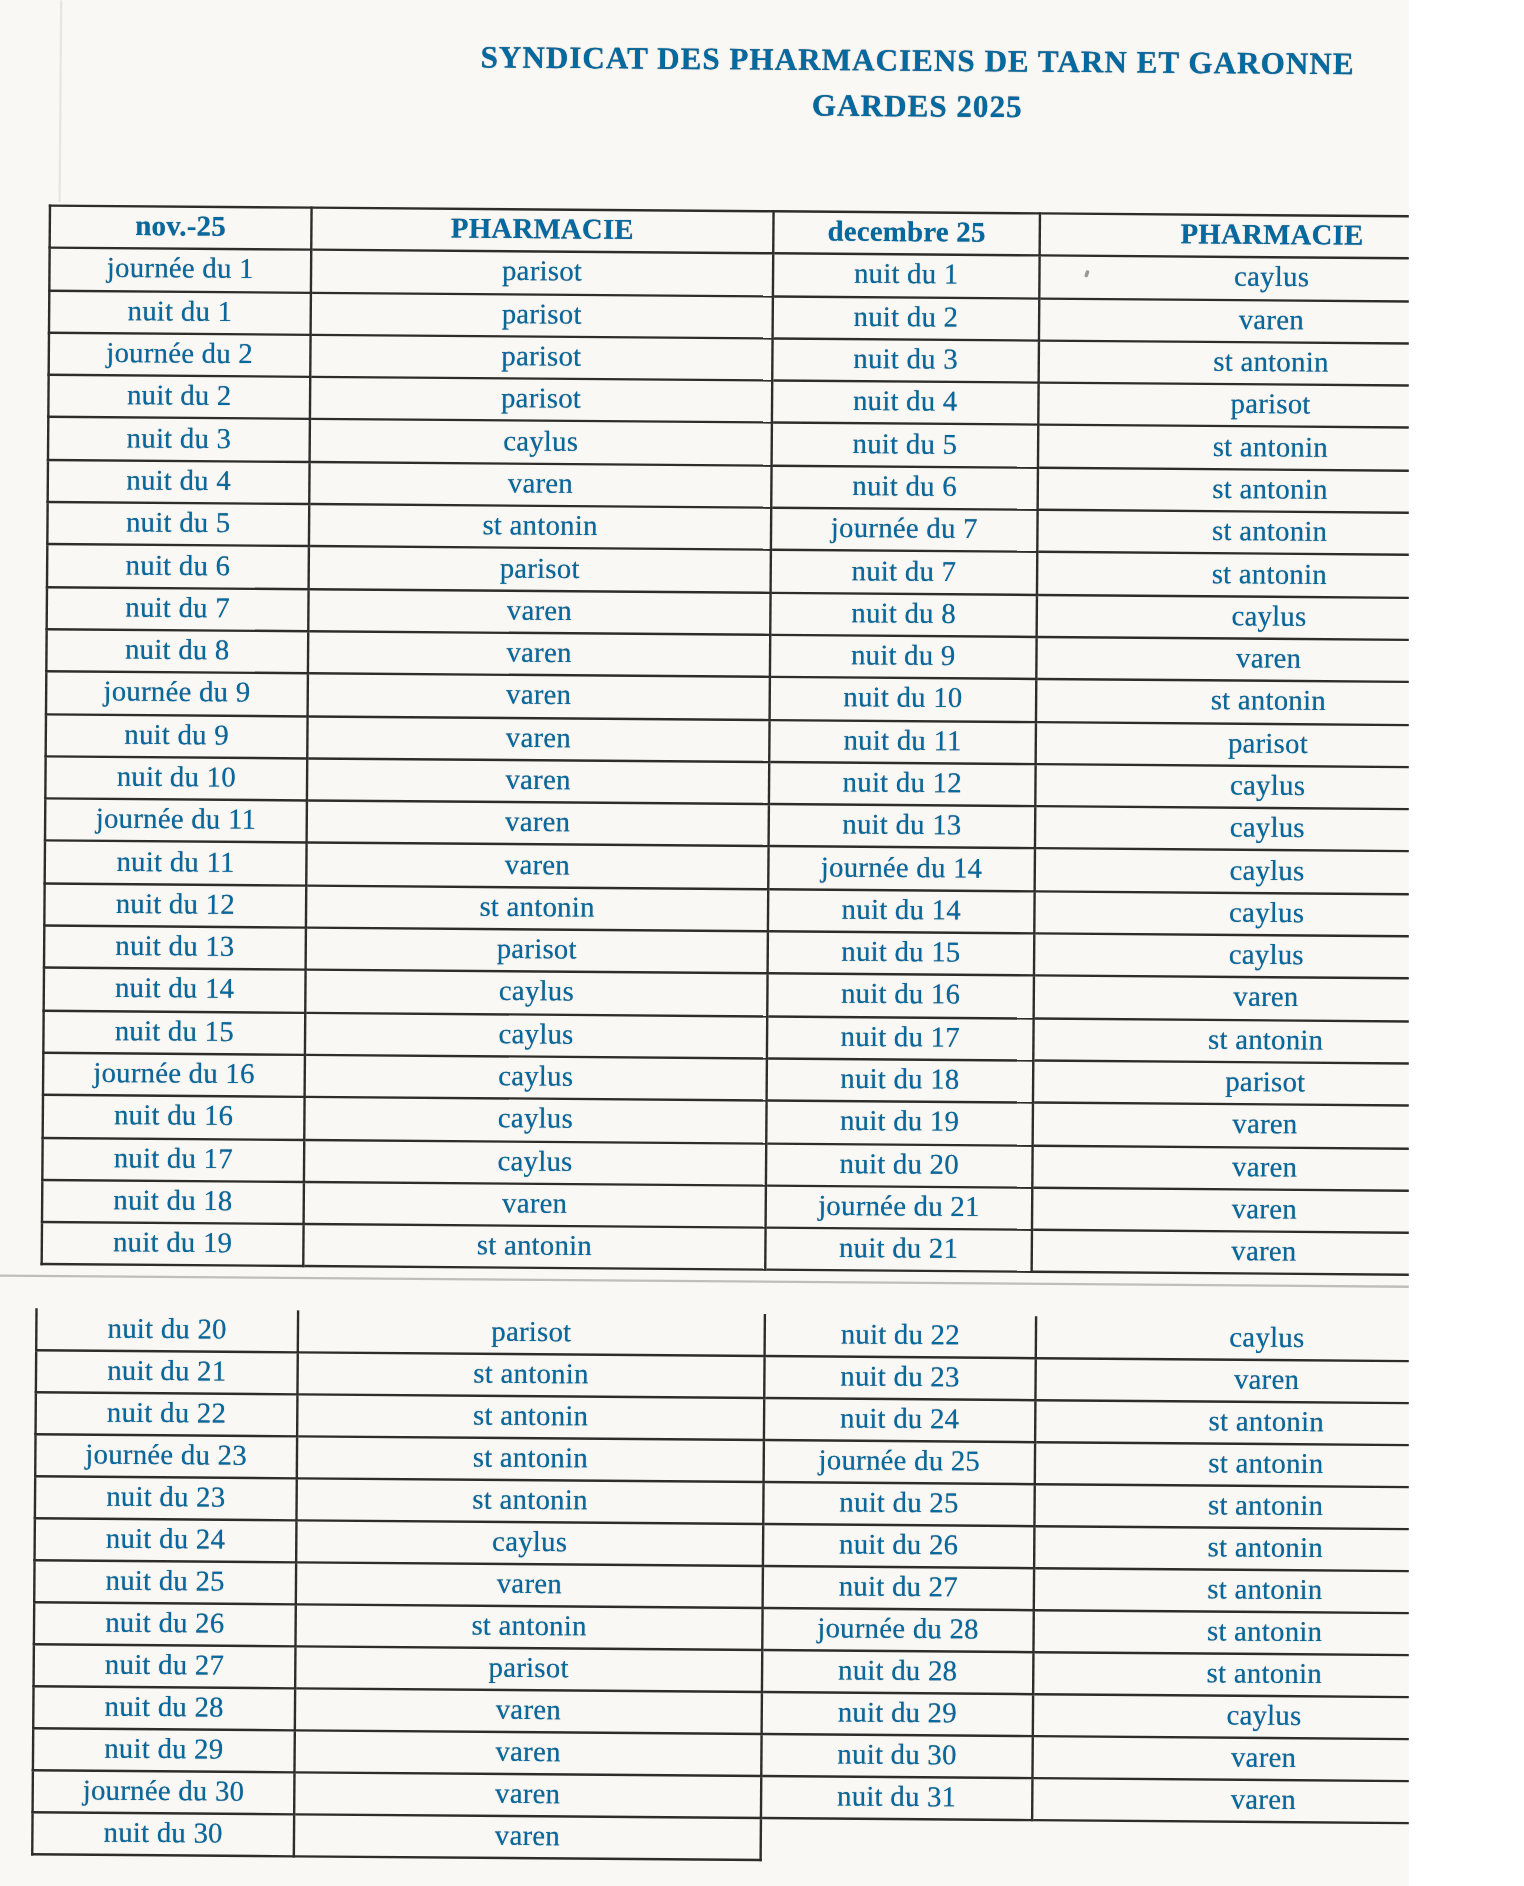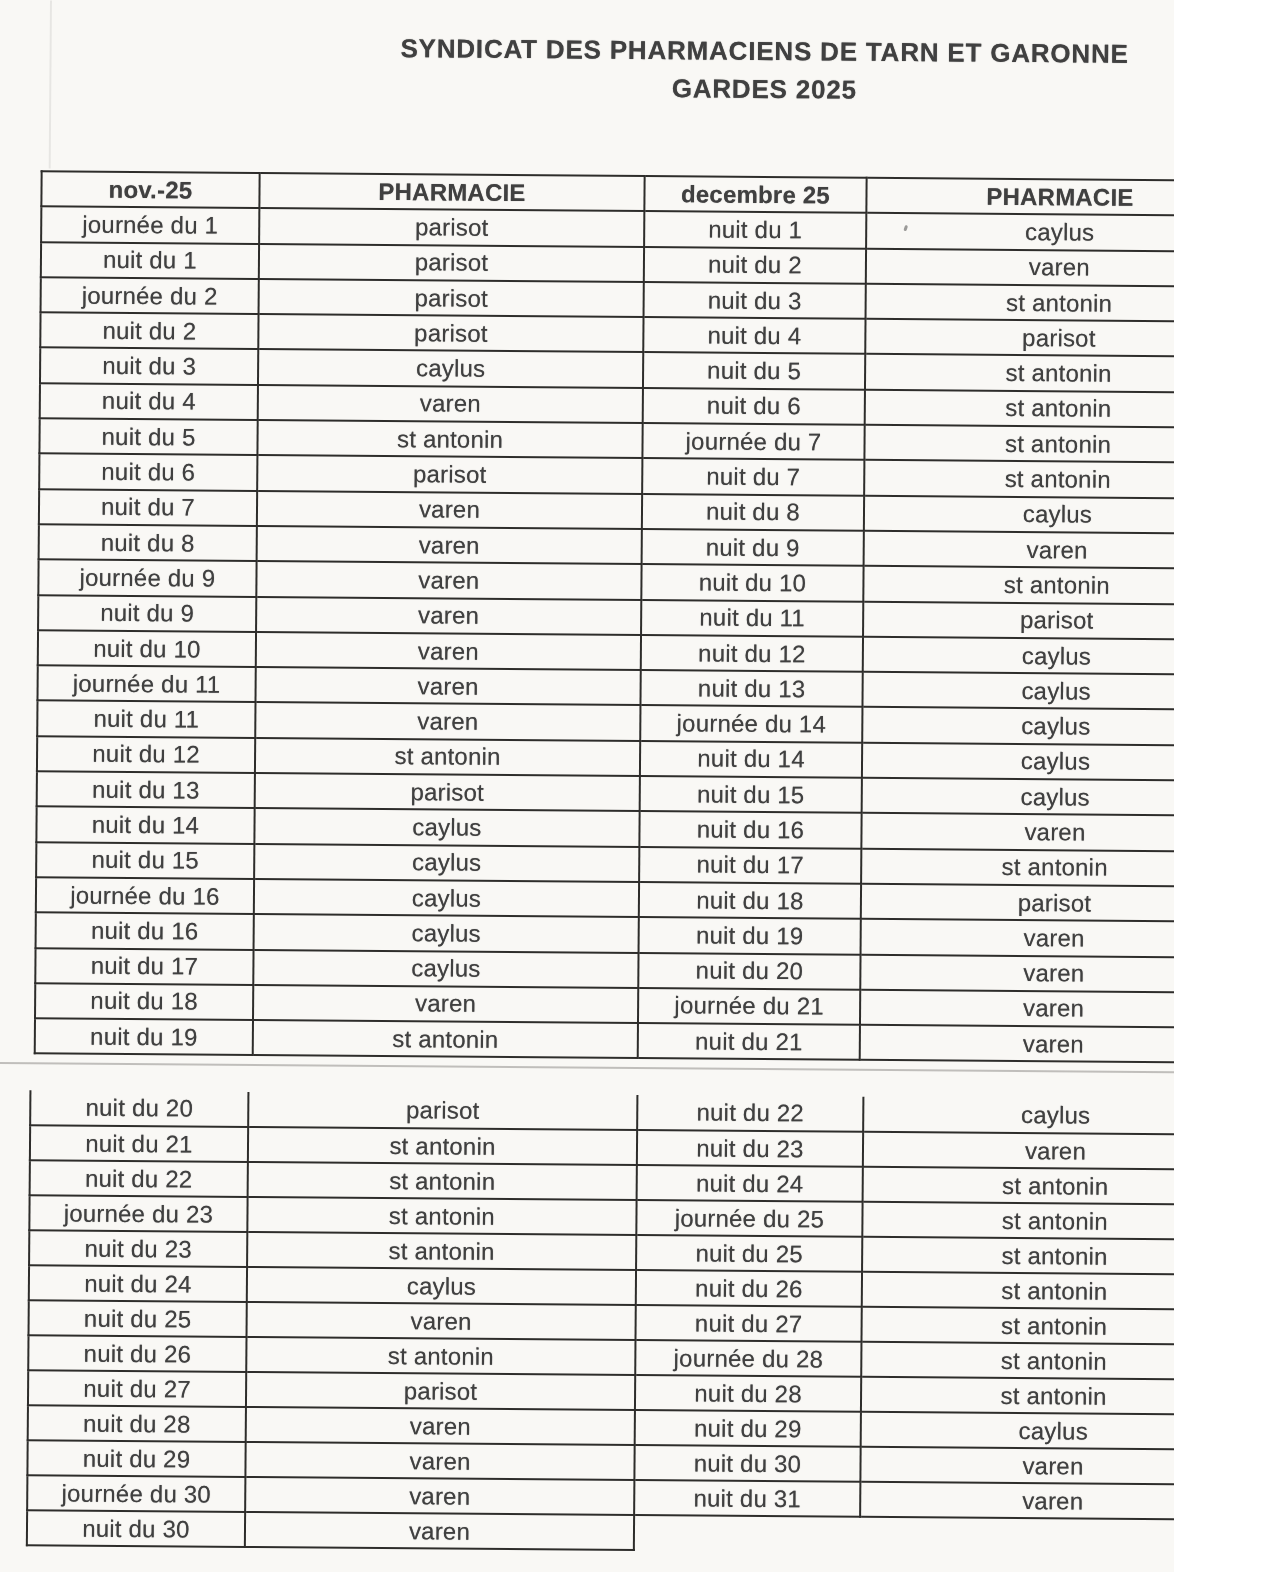--- a/index.html
+++ b/index.html
@@ -1,22 +1,22 @@
 <!DOCTYPE html>
 <html><head>
 <meta charset="utf-8">
 <style>
   html,body { margin:0; padding:0; }
   .page {
     position:relative;
     width:1174px; height:1572px;
     background:#f9f8f5;
     overflow:hidden;
-    font-family:Liberation Sans, sans-serif;
-    color:#404040;
+    font-family:Liberation Serif, serif;
+    color:#0369a1;
   }
   
   .sheet {
     position:absolute; left:0; top:0; width:1270px; height:1572px;
     transform:rotate(0.45deg);
     transform-origin:0 0;
   }
   .title {
     position:absolute; left:130px; top:26px; width:1270px;
     text-align:center;

